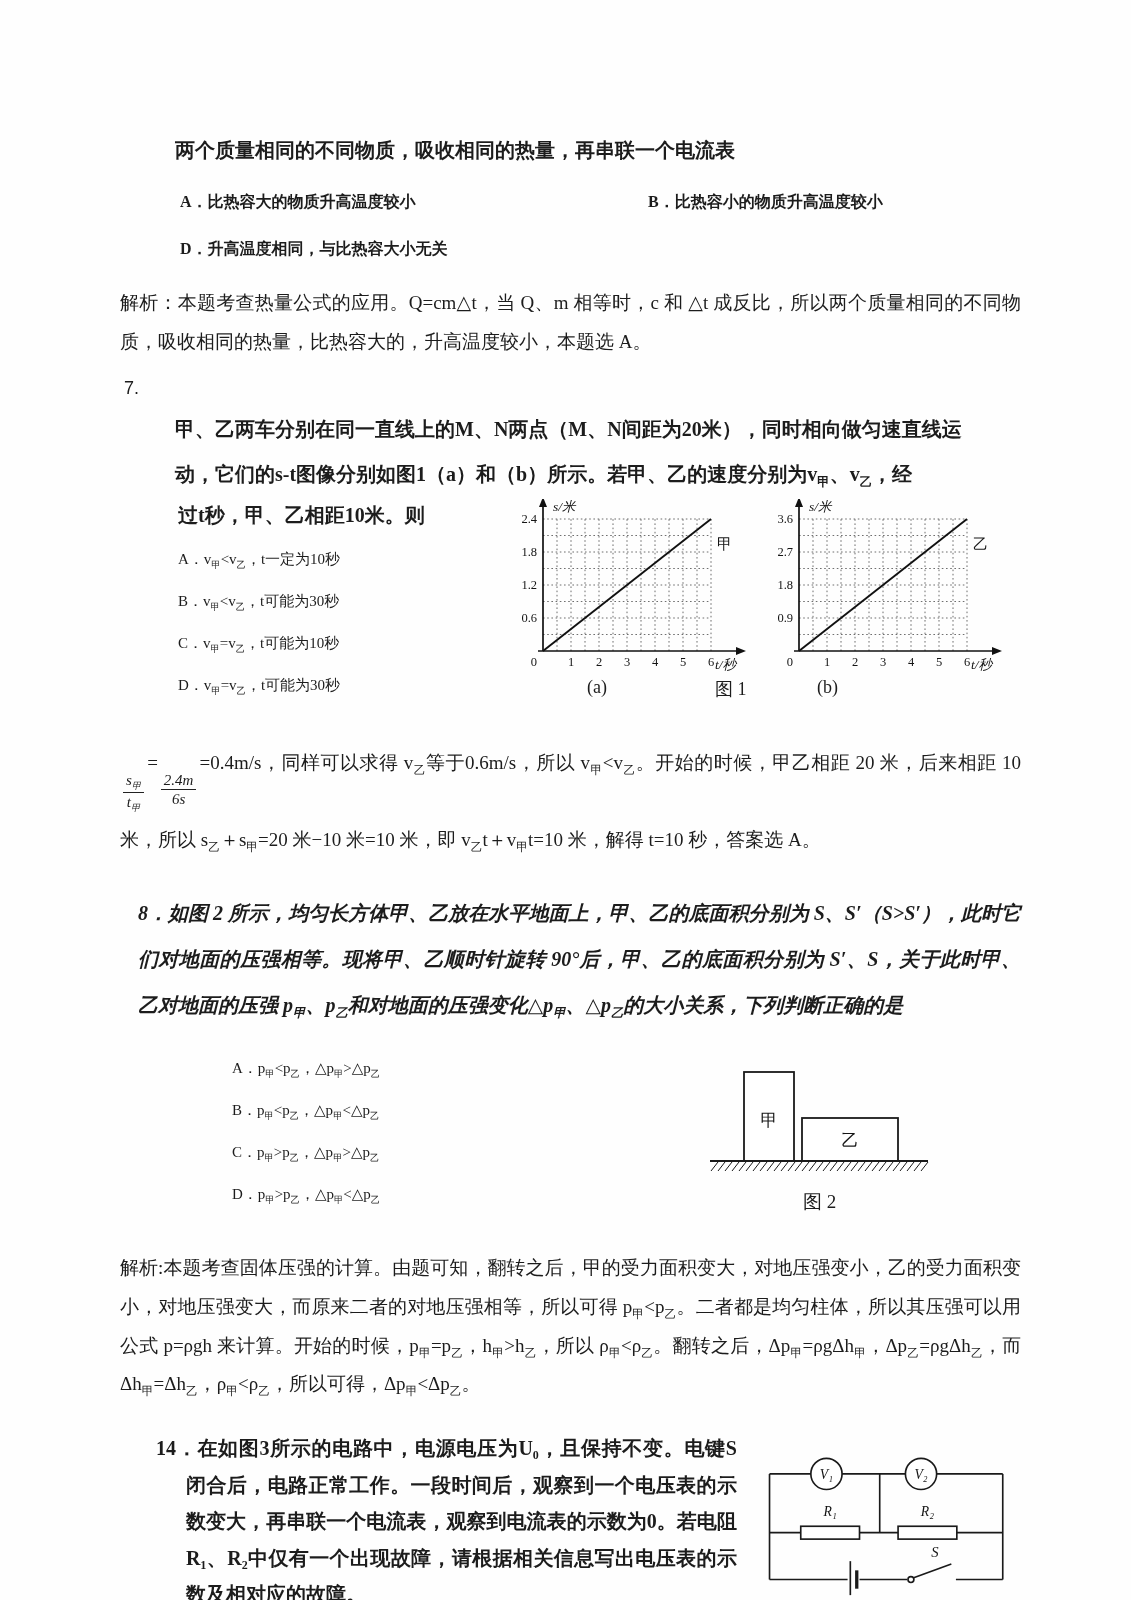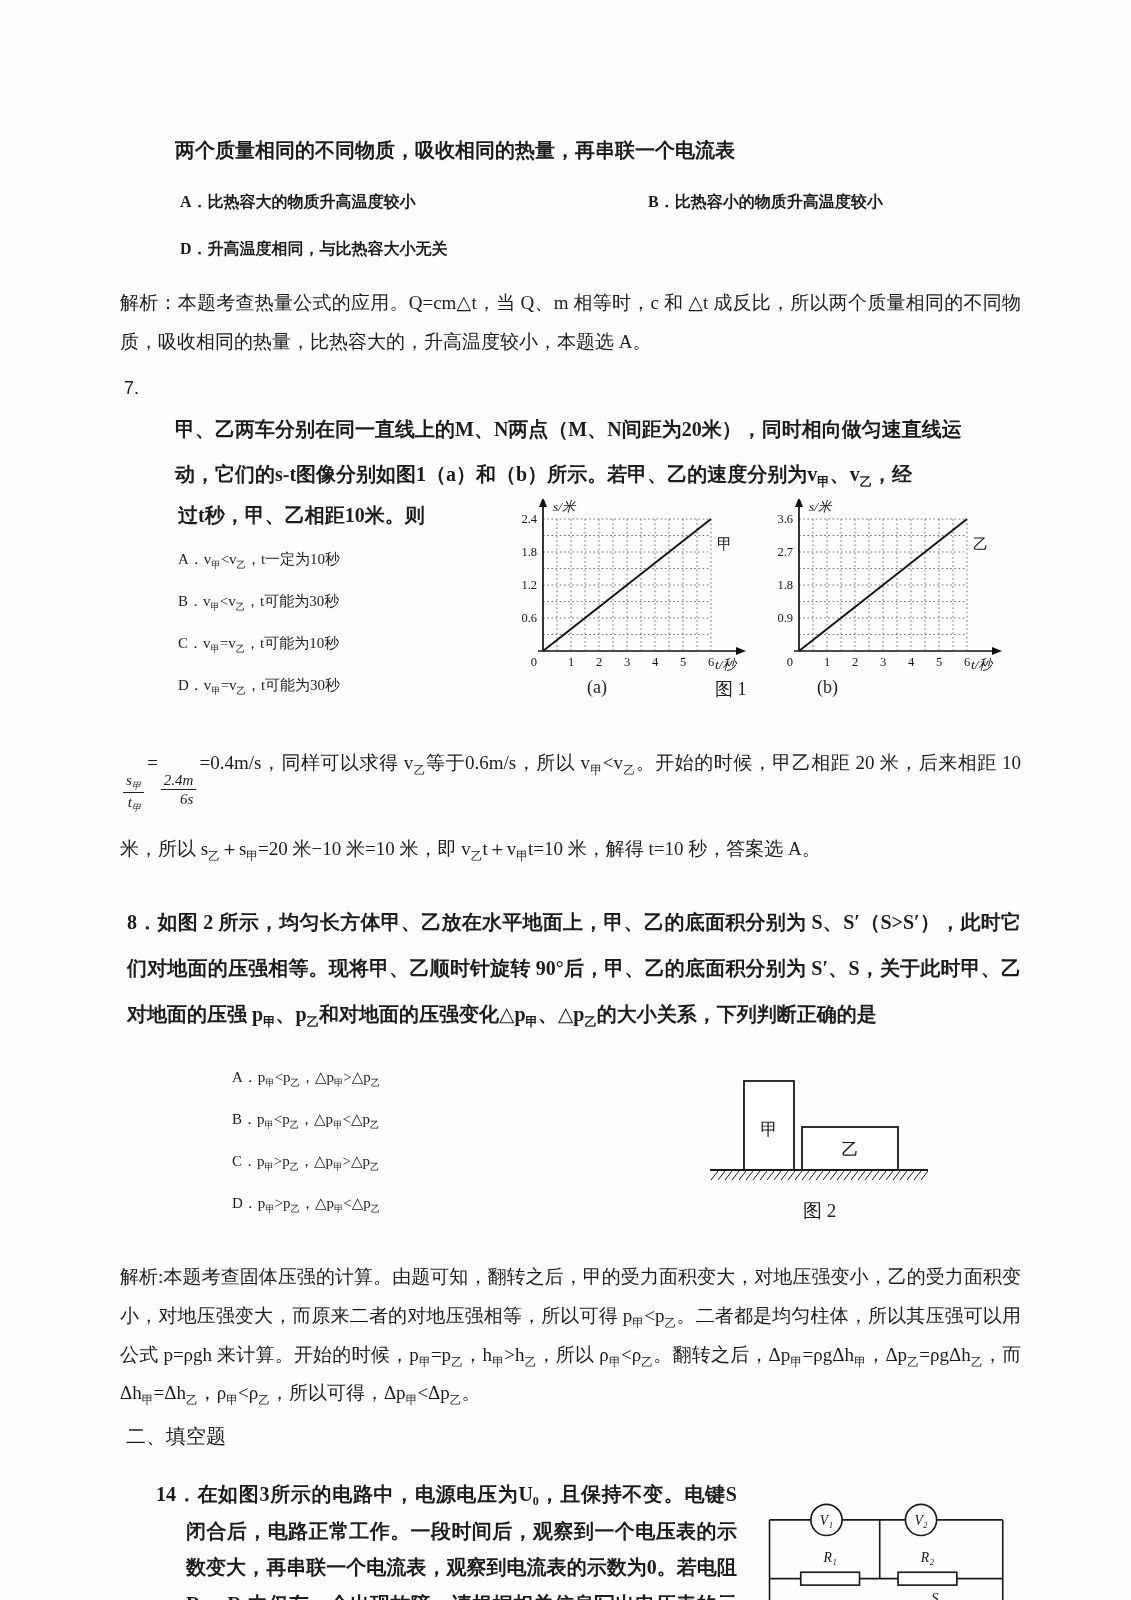--- a/index.html
+++ b/index.html
@@ -22,24 +22,24 @@
   .q7row{display:flex;align-items:flex-start;margin-top:2px;}
   .q7left{width:332px;margin-left:58px;}
   .q7left .stem{margin-bottom:6px;}
   .opt{margin:17px 0;font-size:15px;line-height:1.5;}
   .q7charts{position:relative;display:flex;flex-wrap:wrap;width:540px;}
   .q7charts svg{display:block;margin-right:4px;}
   .caps{position:relative;width:100%;height:26px;font-size:18px;}
   .cap-a{position:absolute;left:88px;}
   .cap-fig{position:absolute;left:216px;}
   .cap-b{position:absolute;left:318px;}
-  .frac{display:inline-flex;flex-direction:column;align-items:flex-end;vertical-align:-16px;font-size:15px;font-style:italic;line-height:1.2;margin:16px 3px;}
+  .frac{display:inline-flex;flex-direction:column;align-items:center;vertical-align:-16px;font-size:15px;font-style:italic;line-height:1.2;margin:7px 3px;}
   .frac .num{border-bottom:1.3px solid #222;padding:0 3px;}
   .frac .den{padding:0 3px;}
-  .q8stem{margin:30px 0 0 7px;line-height:2.3;text-align:justify;}
+  .q8stem{margin:30px 0 0 18px;line-height:2.3;text-align:justify;font-style:italic;}
   .q8row{display:flex;align-items:flex-start;margin-top:12px;}
   .q8opts{width:372px;margin-left:112px;}
   .fig2{margin-left:98px;margin-top:16px;text-align:center;}
   .figcap{font-size:19px;margin-top:6px;}
   .sec{margin:10px 0 0 6px;font-size:20px;}
   .q14row{display:flex;align-items:flex-start;margin-top:26px;}
   .q14text{width:600px;margin-left:36px;padding-left:30px;text-indent:-30px;line-height:1.82;font-size:20px;text-align:justify;}
   .circuit{margin-left:16px;margin-top:4px;}
   
   .grid{stroke:#4a4a4a;stroke-width:0.8;stroke-dasharray:1.6 2.6;fill:none;}
@@ -189,21 +189,20 @@
         <line x1="8" y1="105" x2="226" y2="105" class="cw"></line>
         <path id="hatch2" stroke="#1a1a1a" stroke-width="1" d="M16 106 l-7 9 M23 106 l-7 9 M30 106 l-7 9 M37 106 l-7 9 M44 106 l-7 9 M51 106 l-7 9 M58 106 l-7 9 M65 106 l-7 9 M72 106 l-7 9 M79 106 l-7 9 M86 106 l-7 9 M93 106 l-7 9 M100 106 l-7 9 M107 106 l-7 9 M114 106 l-7 9 M121 106 l-7 9 M128 106 l-7 9 M135 106 l-7 9 M142 106 l-7 9 M149 106 l-7 9 M156 106 l-7 9 M163 106 l-7 9 M170 106 l-7 9 M177 106 l-7 9 M184 106 l-7 9 M191 106 l-7 9 M198 106 l-7 9 M205 106 l-7 9 M212 106 l-7 9 M219 106 l-7 9 M226 106 l-7 9 "></path>
         <text x="67" y="70" font-size="17" text-anchor="middle">甲</text>
         <text x="148" y="90" font-size="17" text-anchor="middle">乙</text>
       </svg>
       <div class="figcap">图 2</div>
     </div>
   </div>
   <p class="ana sf">解析:本题考查固体压强的计算。由题可知，翻转之后，甲的受力面积变大，对地压强变小，乙的受力面积变小，对地压强变大，而原来二者的对地压强相等，所以可得 p<sub>甲</sub>&lt;p<sub>乙</sub>。二者都是均匀柱体，所以其压强可以用公式 p=ρgh 来计算。开始的时候，p<sub>甲</sub>=p<sub>乙</sub>，h<sub>甲</sub>&gt;h<sub>乙</sub>，所以 ρ<sub>甲</sub>&lt;ρ<sub>乙</sub>。翻转之后，Δp<sub>甲</sub>=ρgΔh<sub>甲</sub>，Δp<sub>乙</sub>=ρgΔh<sub>乙</sub>，而 Δh<sub>甲</sub>=Δh<sub>乙</sub>，ρ<sub>甲</sub>&lt;ρ<sub>乙</sub>，所以可得，Δp<sub>甲</sub>&lt;Δp<sub>乙</sub>。</p>
 
-  <p class="sec">二、填空题</p>
 
   <div class="q14row">
     <p class="q14text b sf">14．在如图3所示的电路中，电源电压为U₀，且保持不变。电键S闭合后，电路正常工作。一段时间后，观察到一个电压表的示数变大，再串联一个电流表，观察到电流表的示数为0。若电阻R₁、R₂中仅有一个出现故障，请根据相关信息写出电压表的示数及相对应的故障。</p>
     <svg class="circuit" width="292" height="168" viewBox="0 0 292 168">
 
       <line x1="18" y1="36" x2="272" y2="36" class="cw"></line>
       <line x1="18" y1="36" x2="18" y2="151" class="cw"></line>
       <line x1="272" y1="36" x2="272" y2="151" class="cw"></line>
       <line x1="18" y1="100" x2="272" y2="100" class="cw"></line>
       <line x1="138" y1="36" x2="138" y2="100" class="cw"></line>

